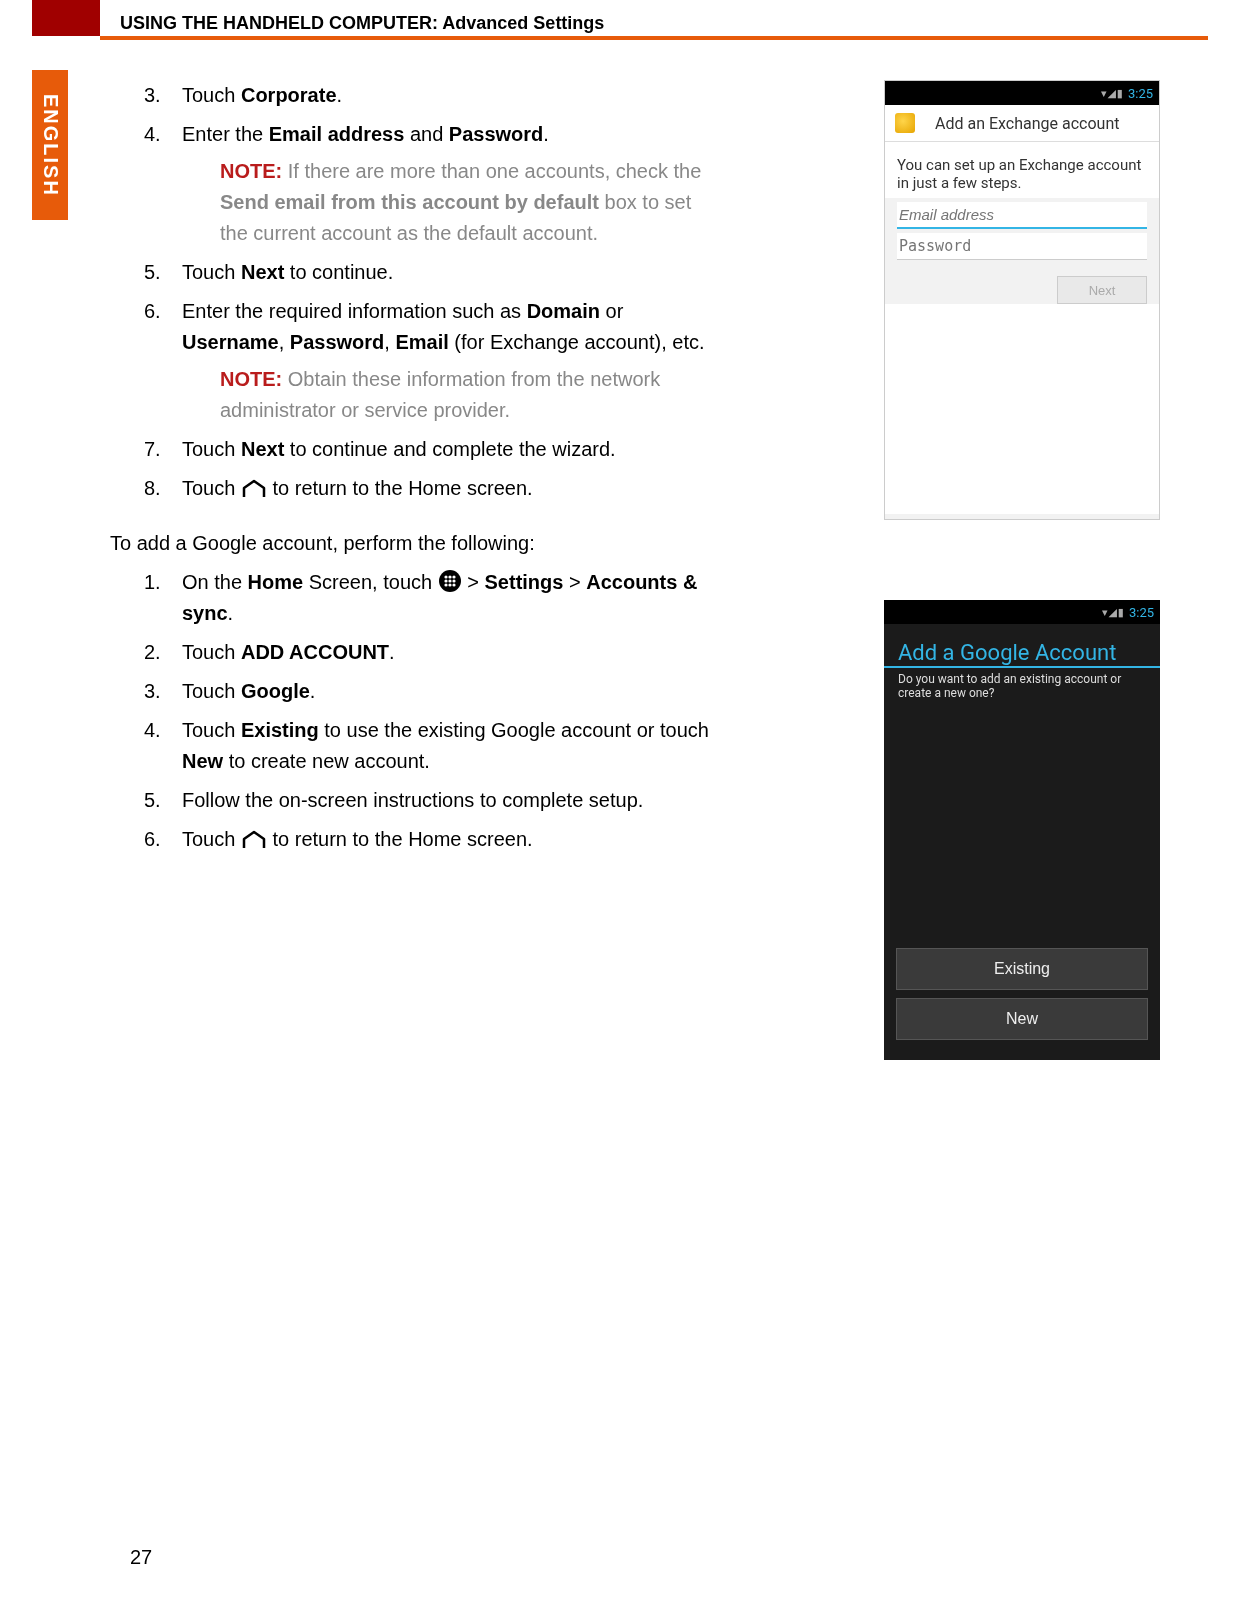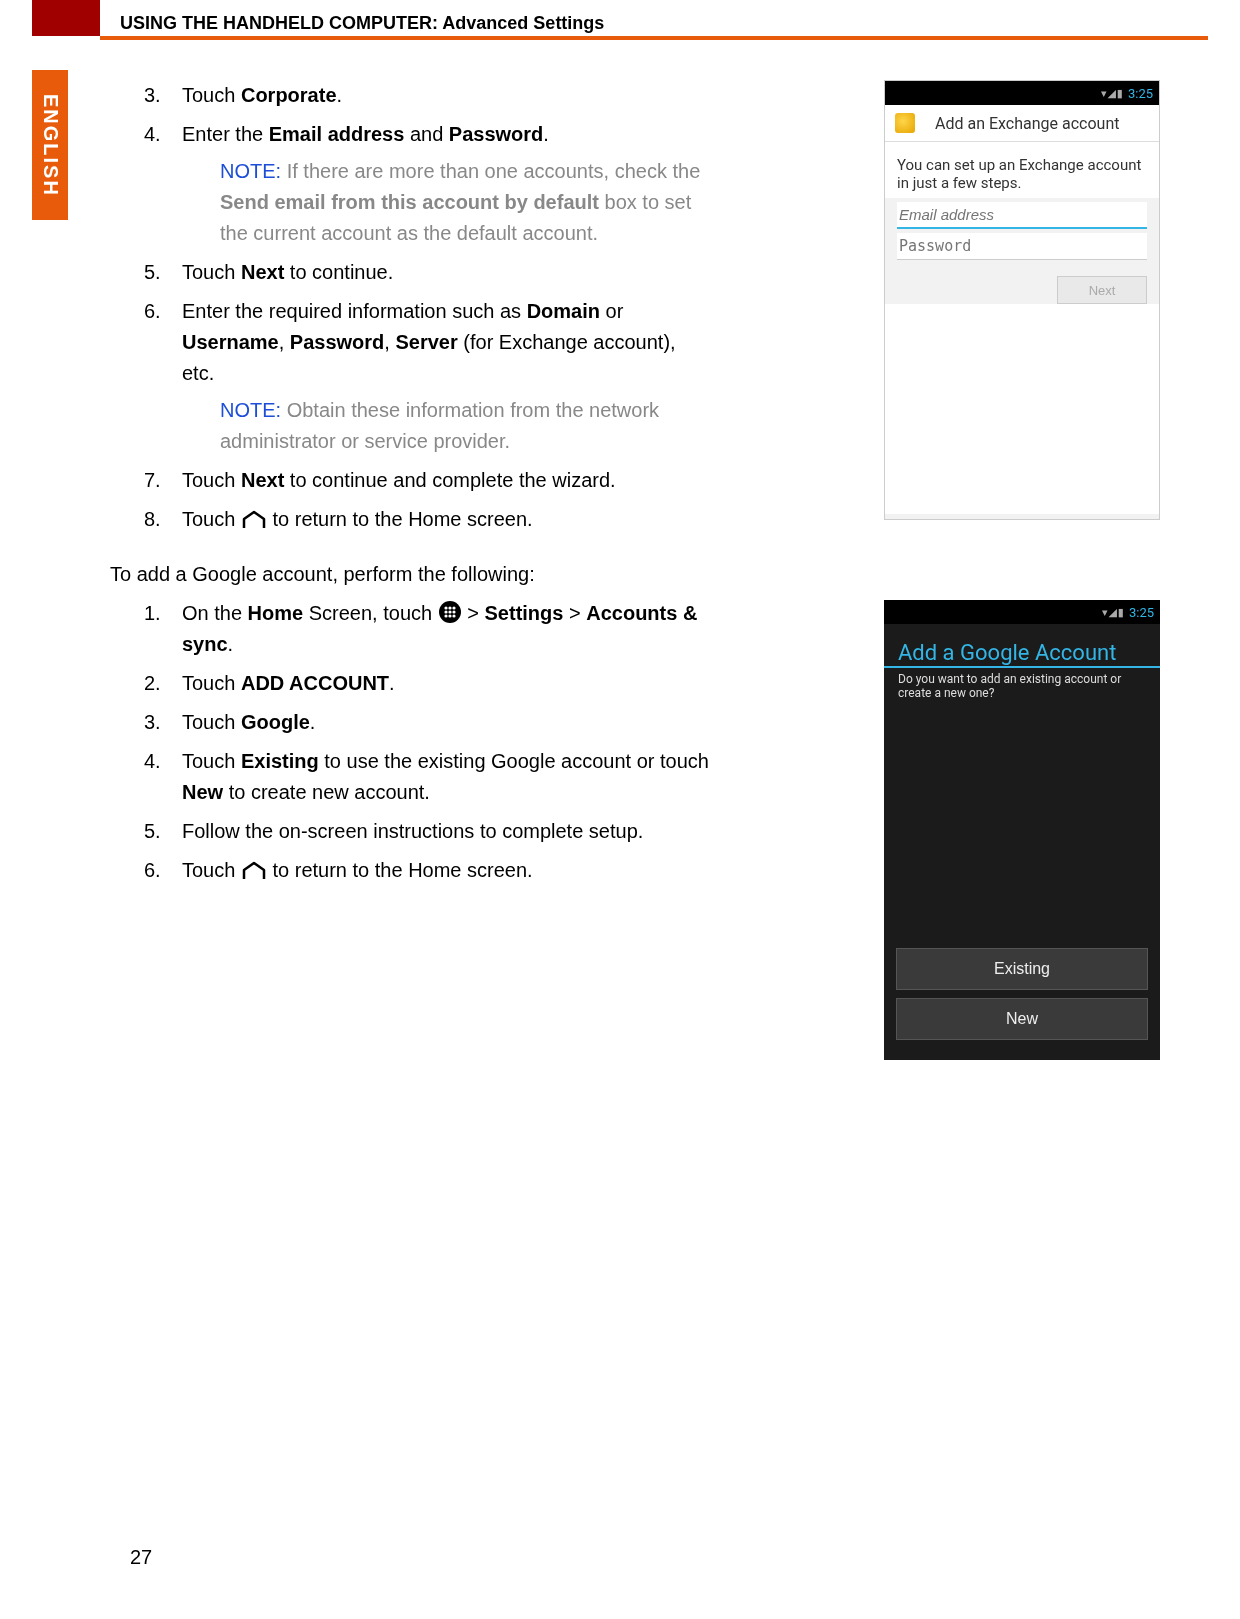--- a/index.html
+++ b/index.html
@@ -72,22 +72,22 @@
     ol.main > li .num {
       position: absolute;
       left: 14px; top: 0;
     }
     .note {
       margin: 6px 0 6px 38px;
       color: #888;
       font-size: 20px;
     }
     .note-label {
-      color: #1d4ed8;
-      font-weight: normal;
+      color: #b91c1c;
+      font-weight: bold;
     }
     .note-body { color: #888; }
     .note-body b { color: #888; }
     .intro {
       font-size: 20px;
       margin: 28px 0 12px -20px;
     }
     .home-svg, .apps-svg { vertical-align: -4px; }
     .page-num {
       position: absolute;
@@ -198,21 +198,21 @@
 </div>
 <div class="orange-rule"></div>
 <div class="lang-tab">ENGLISH</div>
 
 <div class="content">
   <div class="col-left">
     <ol class="main" id="listA">
         <li><span class="num">3.</span><span>Touch <b>Corporate</b>.</span></li>
         <li><span class="num">4.</span><span>Enter the <b>Email address</b> and <b>Password</b>.</span><div class="note"><span class="note-label">NOTE:</span><span class="note-body"> If there are more than one accounts, check the <b>Send email from this account by default</b> box to set the current account as the default account.</span></div></li>
         <li><span class="num">5.</span><span>Touch <b>Next</b> to continue.</span></li>
-        <li><span class="num">6.</span><span>Enter the required information such as <b>Domain</b> or <b>Username</b>, <b>Password</b>, <b>Server</b> (for Exchange account), etc.</span><div class="note"><span class="note-label">NOTE:</span><span class="note-body"> Obtain these information from the network administrator or service provider.</span></div></li>
+        <li><span class="num">6.</span><span>Enter the required information such as <b>Domain</b> or <b>Username</b>, <b>Password</b>, <b>Email</b> (for Exchange account), etc.</span><div class="note"><span class="note-label">NOTE:</span><span class="note-body"> Obtain these information from the network administrator or service provider.</span></div></li>
         <li><span class="num">7.</span><span>Touch <b>Next</b> to continue and complete the wizard.</span></li>
         <li><span class="num">8.</span><span>Touch <svg class="home-svg" width="26" height="20" viewBox="0 0 26 20">
               <path d="M3 18 L3 9 L13 2 L23 9 L23 18" fill="none" stroke="#000" stroke-width="2.5" stroke-linejoin="round"></path>
             </svg> to return to the Home screen.</span></li>
       </ol>
     <div class="intro">To add a Google account, perform the following:</div>
     <ol class="main" id="listB">
         <li><span class="num">1.</span><span>On the <b>Home</b> Screen, touch <svg class="apps-svg" width="24" height="24" viewBox="0 0 24 24">
               <circle cx="12" cy="12" r="11" fill="#000"></circle>
               <g fill="#fff">

